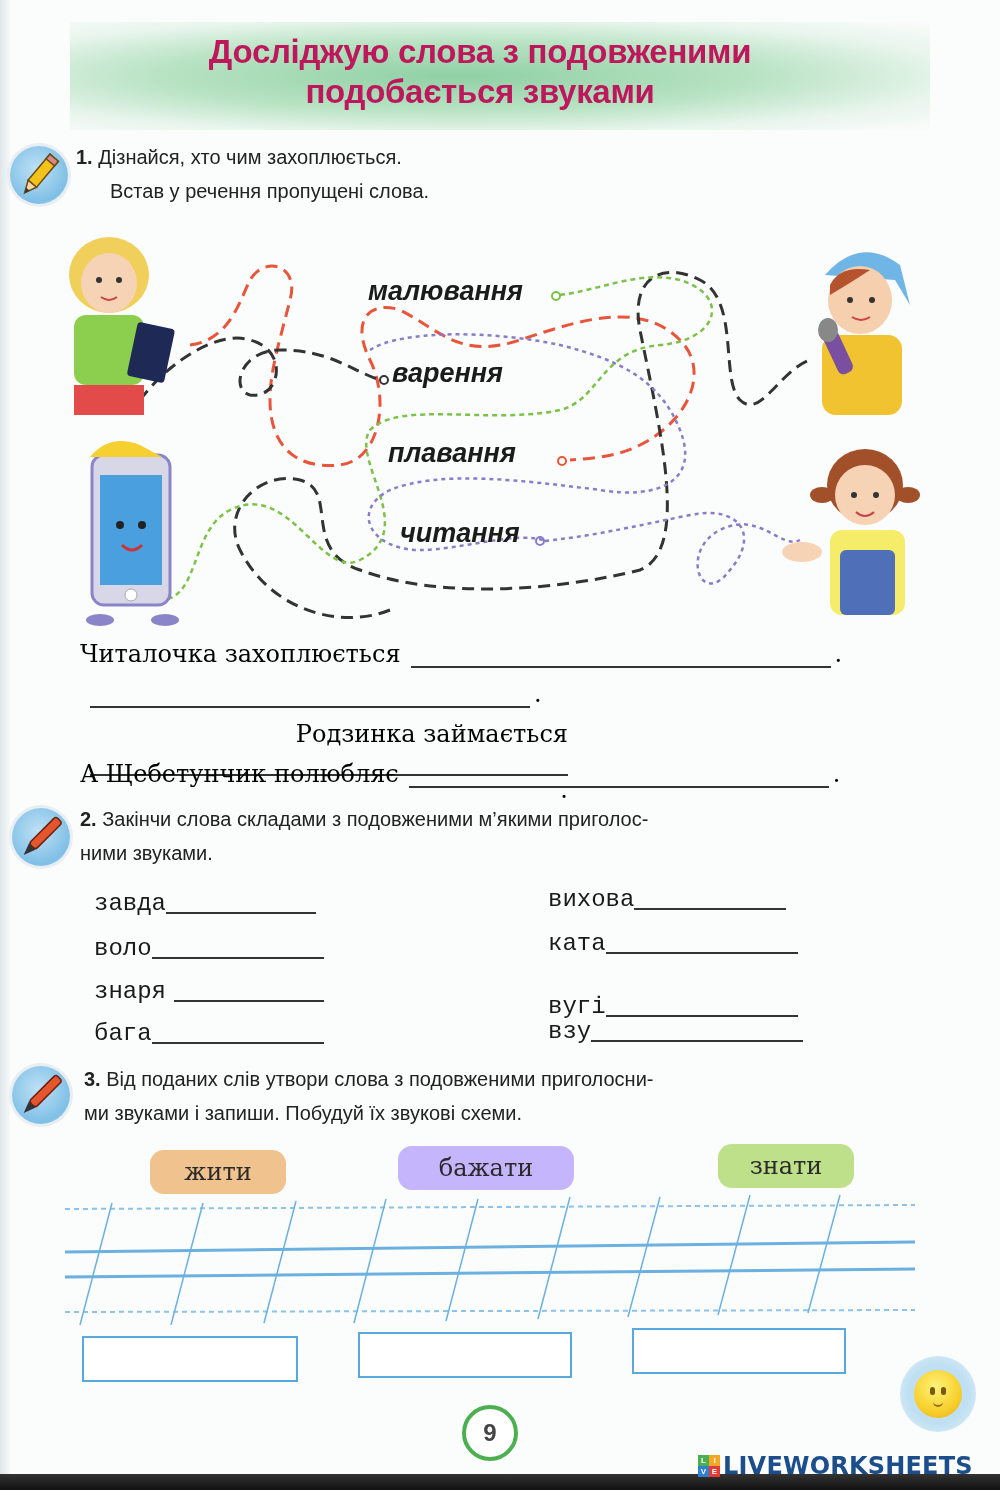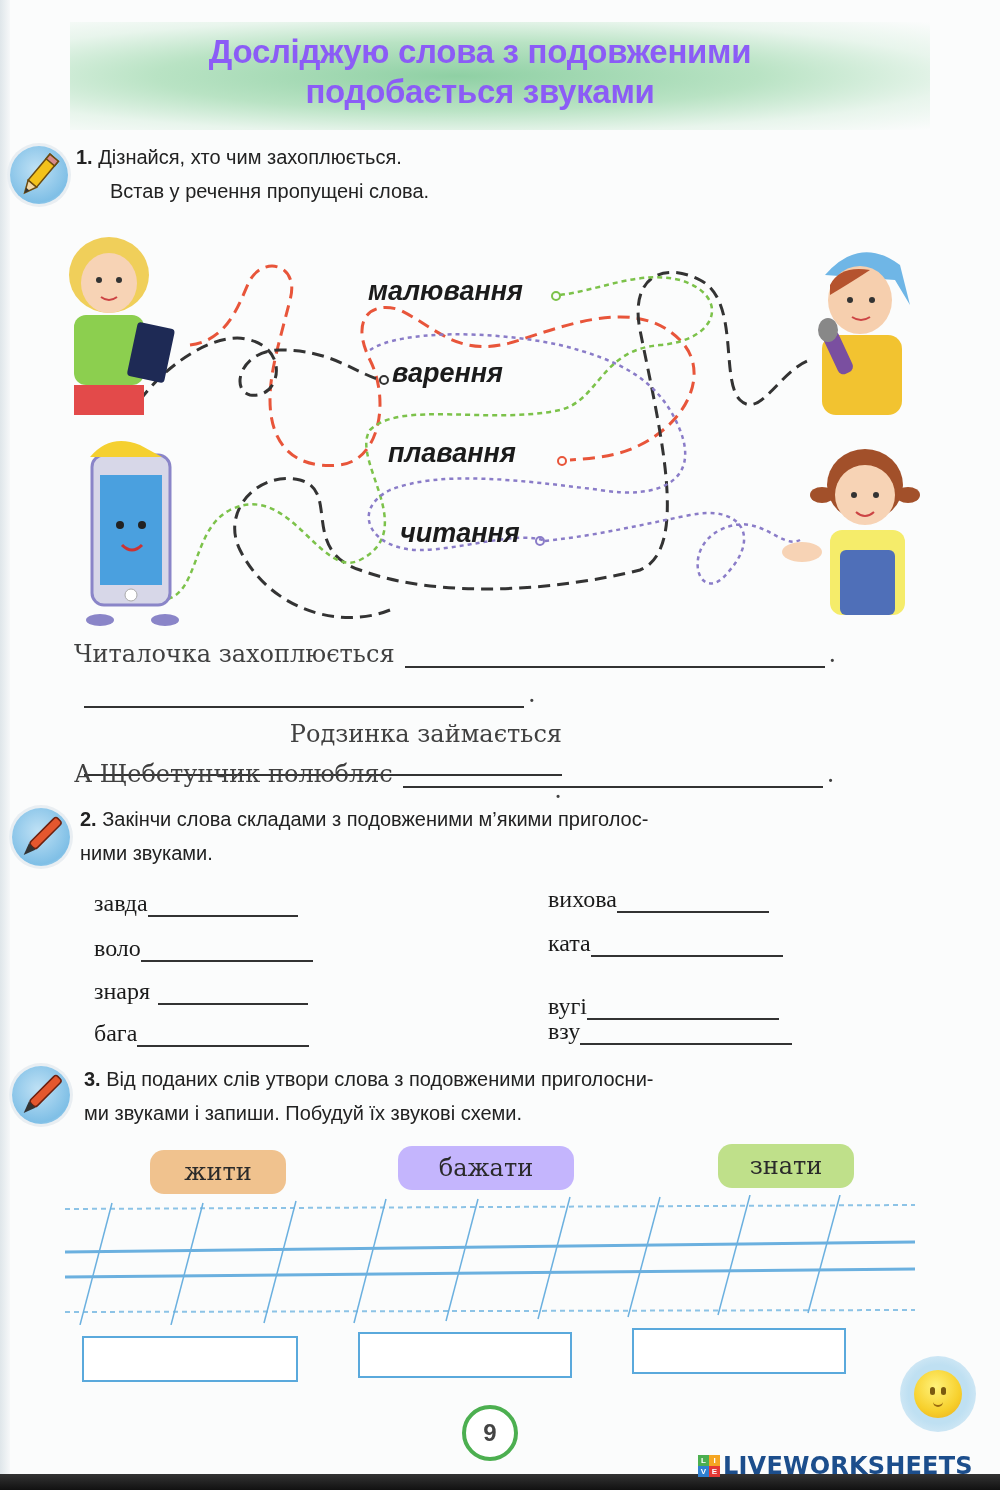--- a/index.html
+++ b/index.html
@@ -3,35 +3,35 @@
 <meta charset="utf-8">
 <style>
   html, body { margin:0; padding:0; }
   body { width:1000px; height:1490px; background:#ffffff; position:relative; overflow:hidden; font-family:"Liberation Sans", sans-serif; color:#1d1d1d; }
   .page { position:absolute; left:0; top:0; width:1000px; height:1490px; background:#fbfcfc; }
   .left-edge { position:absolute; left:0; top:0; width:10px; height:1490px; background:linear-gradient(90deg,#dfe6ea,#f6f8f9); }
   .bottom-bar { position:absolute; left:0; top:1474px; width:1000px; height:16px; background:linear-gradient(180deg,#333,#111); }
 
   .title-band { position:absolute; left:70px; top:22px; width:860px; height:108px;
     background:radial-gradient(ellipse at 45% 50%, #8fd0a4 0%, #b9e3c4 45%, #e8f5ec 75%, rgba(255,255,255,0) 100%); }
-  .title { position:absolute; left:90px; top:32px; width:780px; text-align:center; font-family:"Liberation Sans", sans-serif; font-weight:bold; font-size:33px; line-height:40px; color:#8b5cf6; letter-spacing:-0.3px; }
+  .title { position:absolute; left:90px; top:32px; width:780px; text-align:center; font-family:"Liberation Sans", sans-serif; font-weight:bold; font-size:33px; line-height:40px; color:#be185d; letter-spacing:-0.3px; }
 
   .task-icon { position:absolute; width:58px; height:58px; border-radius:50%; background:radial-gradient(circle at 45% 40%, #bfe1f5 0%, #7fbfe6 70%, #d9e9f2 100%); box-shadow:0 0 0 3px #e9eef2; }
   .task-icon svg { position:absolute; left:0; top:0; }
   .task-text { position:absolute; font-family:"Liberation Sans", sans-serif; font-size:20px; line-height:34px; color:#222; }
   .task-text b { font-weight:bold; }
 
   .maze { position:absolute; left:40px; top:230px; width:920px; height:400px; }
   .maze-word { position:absolute; font-family:"Liberation Sans", sans-serif; font-style:italic; font-weight:bold; font-size:27px; color:#1b1b1b; }
 
-  .sentence { position:absolute; left:74px; font-family:"DejaVu Serif", serif; font-size:24px; color:#404040; display:flex; align-items:flex-end; }
+  .sentence { position:absolute; left:80px; font-family:"DejaVu Serif", serif; font-size:24px; color:#000000; display:flex; align-items:flex-end; }
   .fill-line { border-bottom:2px solid #333; height:26px; margin-left:10px; }
   .dot { margin-left:4px; }
 
-  .word-stem { position:absolute; font-family:Liberation Serif, serif; font-size:24px; color:#1a1a1a; display:flex; align-items:flex-end; }
+  .word-stem { position:absolute; font-family:Liberation Mono, monospace; font-size:24px; color:#1a1a1a; display:flex; }
   .word-stem .fill-line { margin-left:0; height:22px; }
 
   .chip { position:absolute; height:44px; border-radius:14px; font-family:"DejaVu Serif", serif; font-size:24px; color:#2a2a2a; display:flex; align-items:center; justify-content:center; }
 
   .writing-area { position:absolute; left:60px; top:1195px; width:860px; height:130px; }
   .answer-box { position:absolute; height:42px; border:2px solid #5aa9dc; background:#fff; }
 
   .page-number { position:absolute; left:462px; top:1405px; width:56px; height:56px; border-radius:50%; border:4px solid #4caf50; box-sizing:border-box; background:#fff; display:flex; align-items:center; justify-content:center; font-family:"Liberation Sans", sans-serif; font-weight:bold; font-size:24px; color:#444; }
   .smiley { position:absolute; left:900px; top:1356px; width:76px; height:76px; border-radius:50%; background:radial-gradient(circle, #bfe0f2 55%, #e6f2f9 100%); }
   .smiley-face { position:absolute; left:14px; top:14px; width:48px; height:48px; border-radius:50%; background:radial-gradient(circle at 45% 35%, #fff27a 0%, #f7d02c 60%, #e9a91a 100%); }

